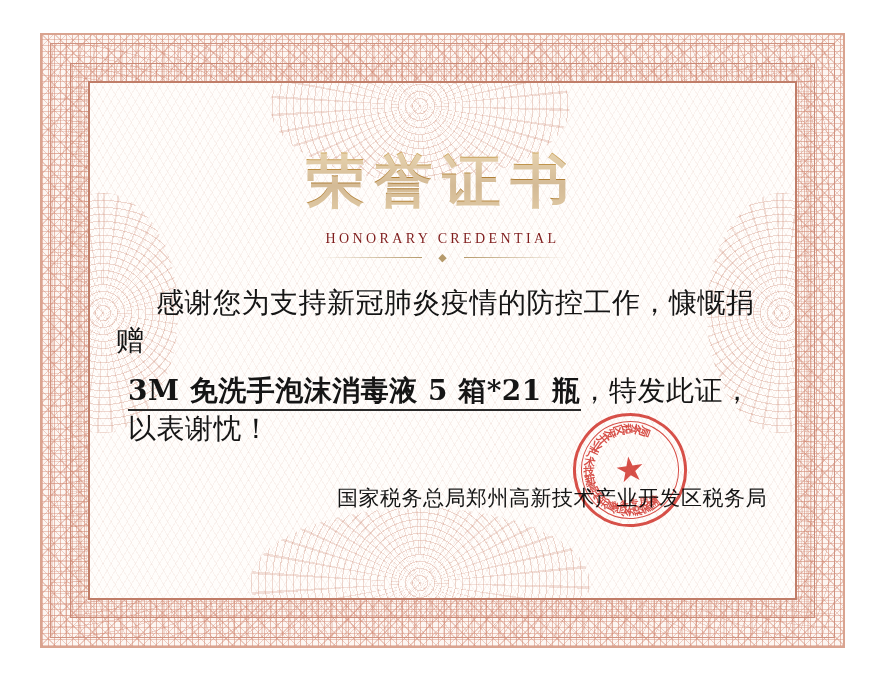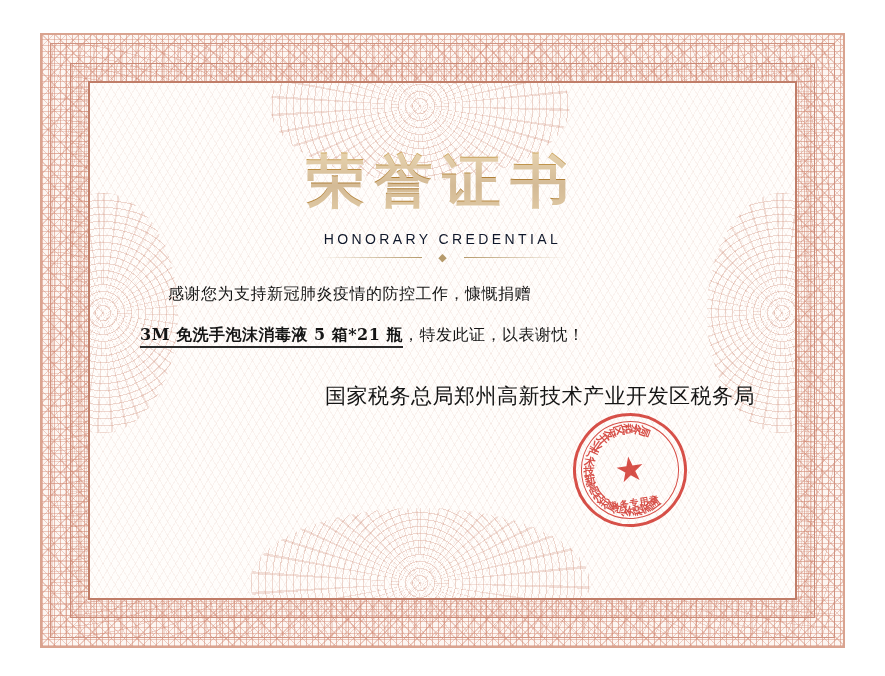--- a/index.html
+++ b/index.html
@@ -113,21 +113,21 @@
   }
   .rosette.top  { width: 300px; height: 150px; left: 180px; top: -52px; }
   .rosette.bot  { width: 340px; height: 150px; left: 160px; bottom: -60px; }
   .rosette.left { width: 150px; height: 240px; left: -62px; top: 110px; }
   .rosette.right{ width: 150px; height: 240px; right: -62px; top: 110px; }
 
   
   .content {
     position: absolute;
     inset: 0;
-    padding: 0 38px;
+    padding: 0 26px;
     box-sizing: border-box;
   }
 
   .title {
     margin-top: 60px;
     text-align: center;
     font-family: "DejaVu Serif", serif;
     font-size: 58px;
     letter-spacing: 10px;
     font-weight: 700;
@@ -136,24 +136,24 @@
     -webkit-background-clip: text;
     background-clip: text;
     -webkit-text-fill-color: transparent;
     text-shadow: 0 1px 0 rgba(255,255,255,0.5);
   }
   .subtitle-wrap {
     margin-top: 10px;
     text-align: center;
   }
   .subtitle {
-    font-family: Liberation Sans, sans-serif;
+    font-family: Liberation Serif, serif;
     font-size: 14px;
     letter-spacing: 3.4px;
-    color: #0f172a;
+    color: #7f1d1d;
   }
   .sub-rule {
     margin: 6px auto 0;
     width: 250px;
     height: 9px;
     position: relative;
   }
   .sub-rule::before, .sub-rule::after {
     content: "";
     position: absolute;
@@ -182,28 +182,28 @@
     color: #1a1a1a;
     letter-spacing: 1px;
     display: inline-block;
     border-bottom: 2px solid #2b2b2b;
     padding: 0 4px 3px 4px;
   }
 
   .body-line {
     margin-top: 22px;
     font-family: "DejaVu Serif", serif;
-    font-size: 16px;
+    font-size: 28px;
     color: #151515;
     letter-spacing: 0.5px;
     text-indent: 40px;
   }
   .body-line.second {
     text-indent: 0;
-    margin-top: 20px;
+    margin-top: 12px;
     margin-left: 12px;
   }
   .donation {
     font-weight: 700;
     border-bottom: 2px solid #2b2b2b;
     padding-bottom: 2px;
   }
 
   .issuer {
     margin-top: 36px;

